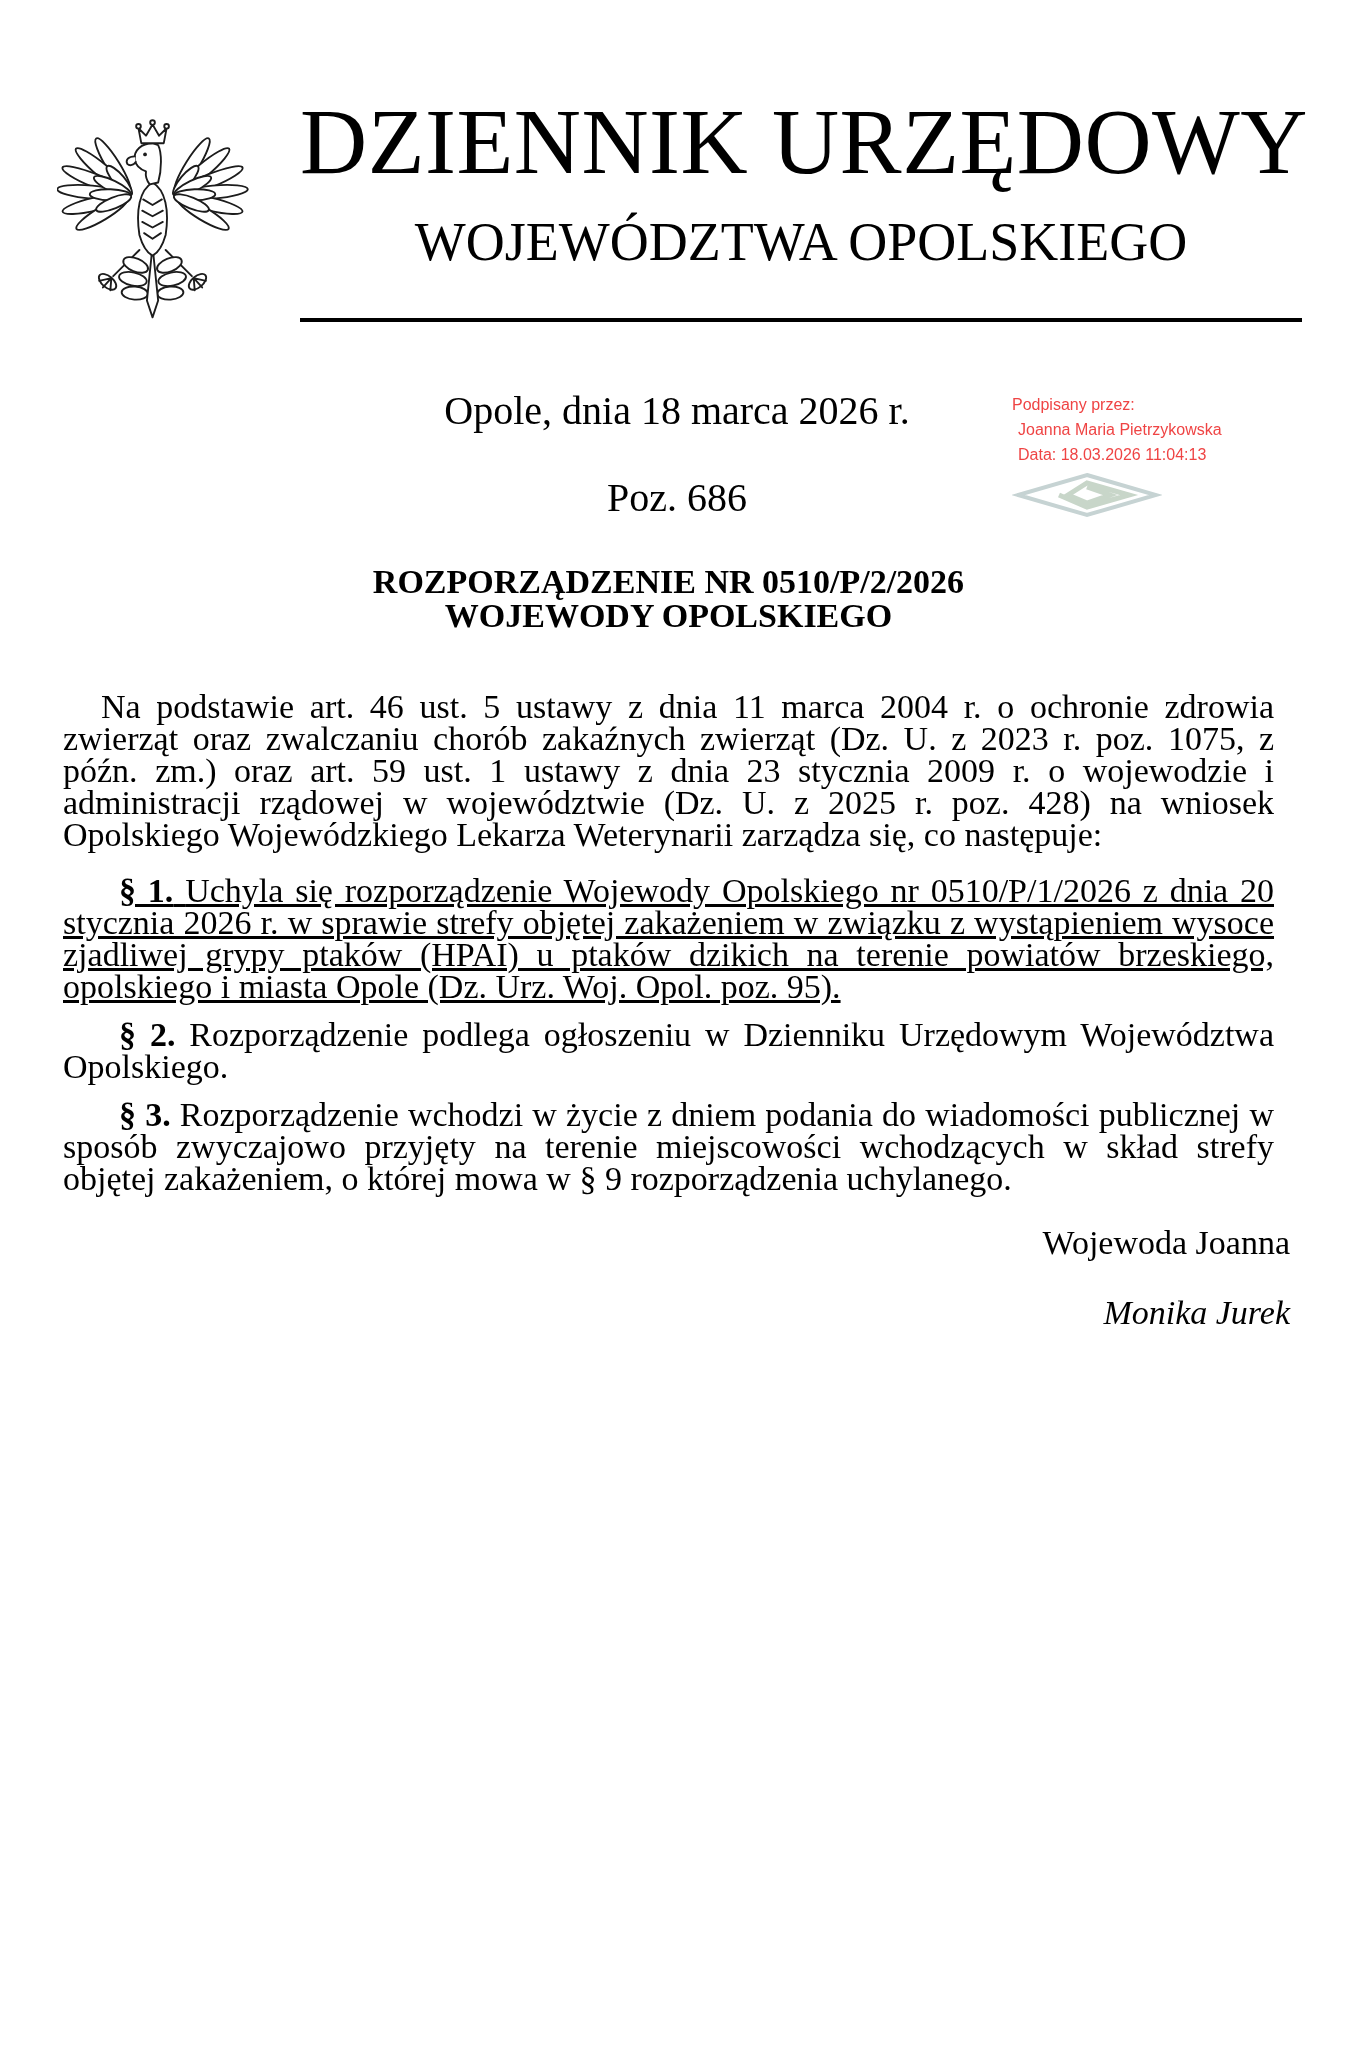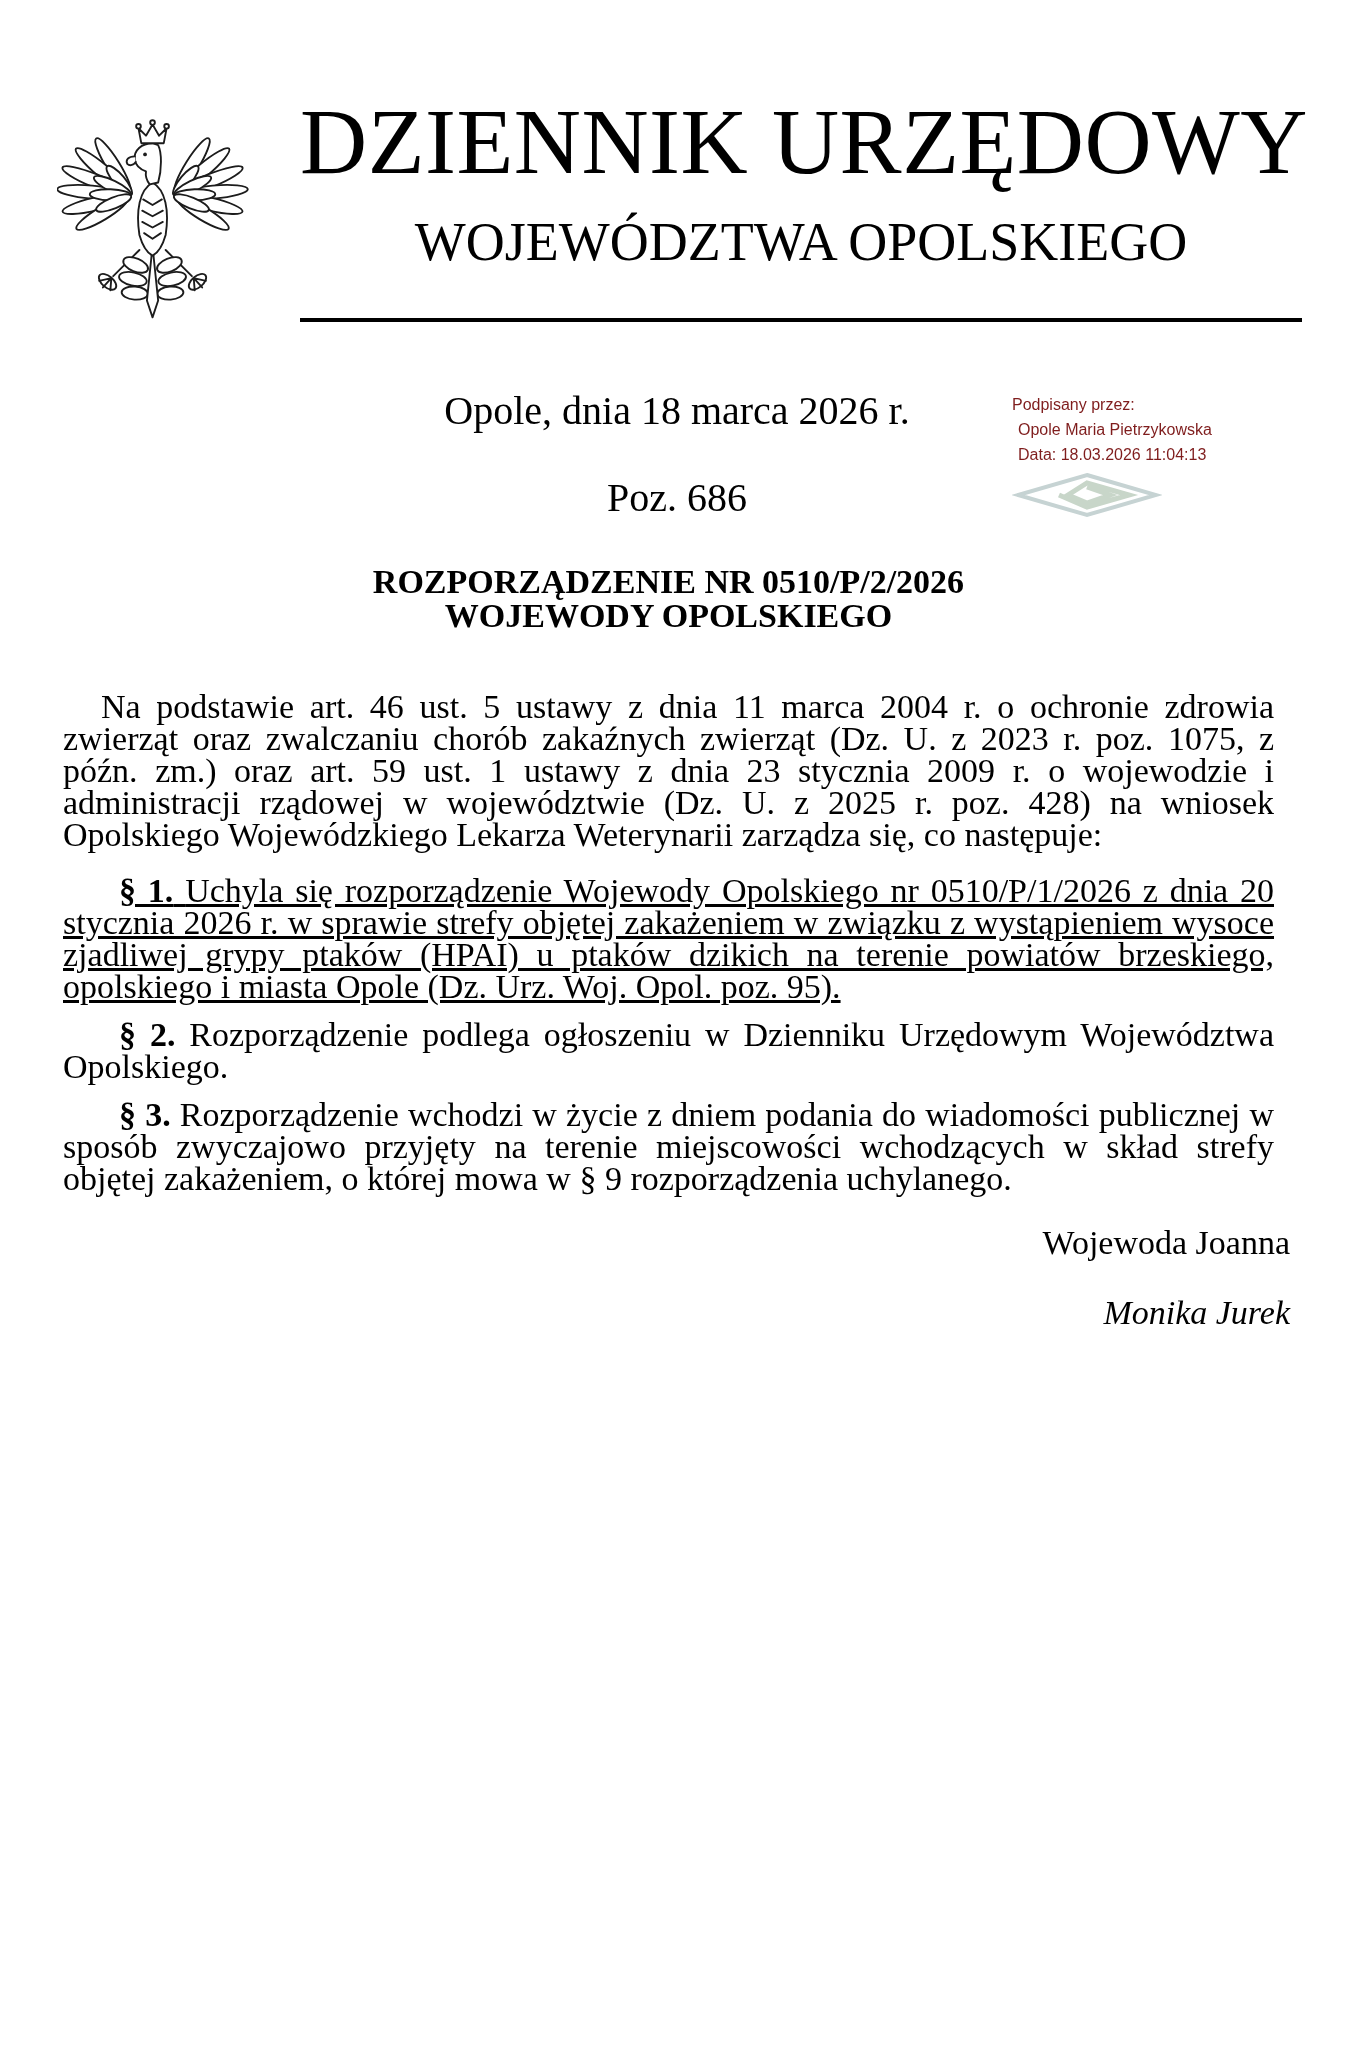--- a/index.html
+++ b/index.html
@@ -14,21 +14,21 @@
   .eagle svg { display:block; width:100%; height:100%; }
   .masthead { position:absolute; left:300px; top:95px; width:1002px; text-align:center; white-space:nowrap; }
   .masthead-title  { font-size:93px; line-height:94px; letter-spacing:0.5px; }
   .masthead-subtitle { font-size:54px; line-height:54px; margin-top:26px; }
   .header-rule { position:absolute; left:300px; top:318px; width:1002px; height:0; border-top:4px solid #000; }
   
   .dateline { position:absolute; left:47px; top:388px; width:1260px; text-align:center; font-size:40px; line-height:46px; }
   .poz      { position:absolute; left:47px; top:475px; width:1260px; text-align:center; font-size:40px; line-height:46px; }
   
   .sig-block { position:absolute; left:1012px; top:392px; width:300px;
-               font-family:"Liberation Sans", sans-serif; font-size:16px; line-height:25px; color:#7f1d1d; }
+               font-family:"Liberation Sans", sans-serif; font-size:16px; line-height:25px; color:#ef4444; }
   .sig-ind { padding-left:6px; }
   .sig-logo { margin-top:5px; margin-left:0; width:150px; height:46px; }
   .sig-logo svg { display:block; }
   
   .doc { position:absolute; left:47px; top:565px; width:1243px; font-size:34px; line-height:32px; }
   .doc p { margin:16px; }
   .act-title { text-align:center; font-weight:bold; line-height:34px; }
   .act-date  { text-align:center; margin-top:38px; }
   .act-subject { text-align:center; font-weight:bold; margin-top:36px; }
   .body-par { text-align:justify; }
@@ -111,21 +111,21 @@
     <div class="masthead-title">DZIENNIK URZĘDOWY</div>
     <div class="masthead-subtitle">WOJEWÓDZTWA OPOLSKIEGO</div>
   </div>
   <div class="header-rule"></div>
 
   <div class="dateline">Opole, dnia 18 marca 2026 r.</div>
   <div class="poz">Poz. 686</div>
 
   <div class="sig-block">
     <div>Podpisany przez:</div>
-    <div class="sig-ind">Opole Maria Pietrzykowska</div>
+    <div class="sig-ind">Joanna Maria Pietrzykowska</div>
     <div class="sig-ind">Data: 18.03.2026 11:04:13</div>
     <div class="sig-logo">
       <svg width="150" height="46" viewBox="0 0 150 46">
         <path d="M75,3 L144,23 L75,43 L6,23 Z" fill="none" stroke="#c6d3d3" stroke-width="4"></path>
         <path d="M47,23 L75,35 L117,23 L75,11 L56,23 L75,31 L98,23 L75,15" fill="none" stroke="#c8d6c9" stroke-width="5"></path>
       </svg>
     </div>
   </div>
 
   <div class="doc">

